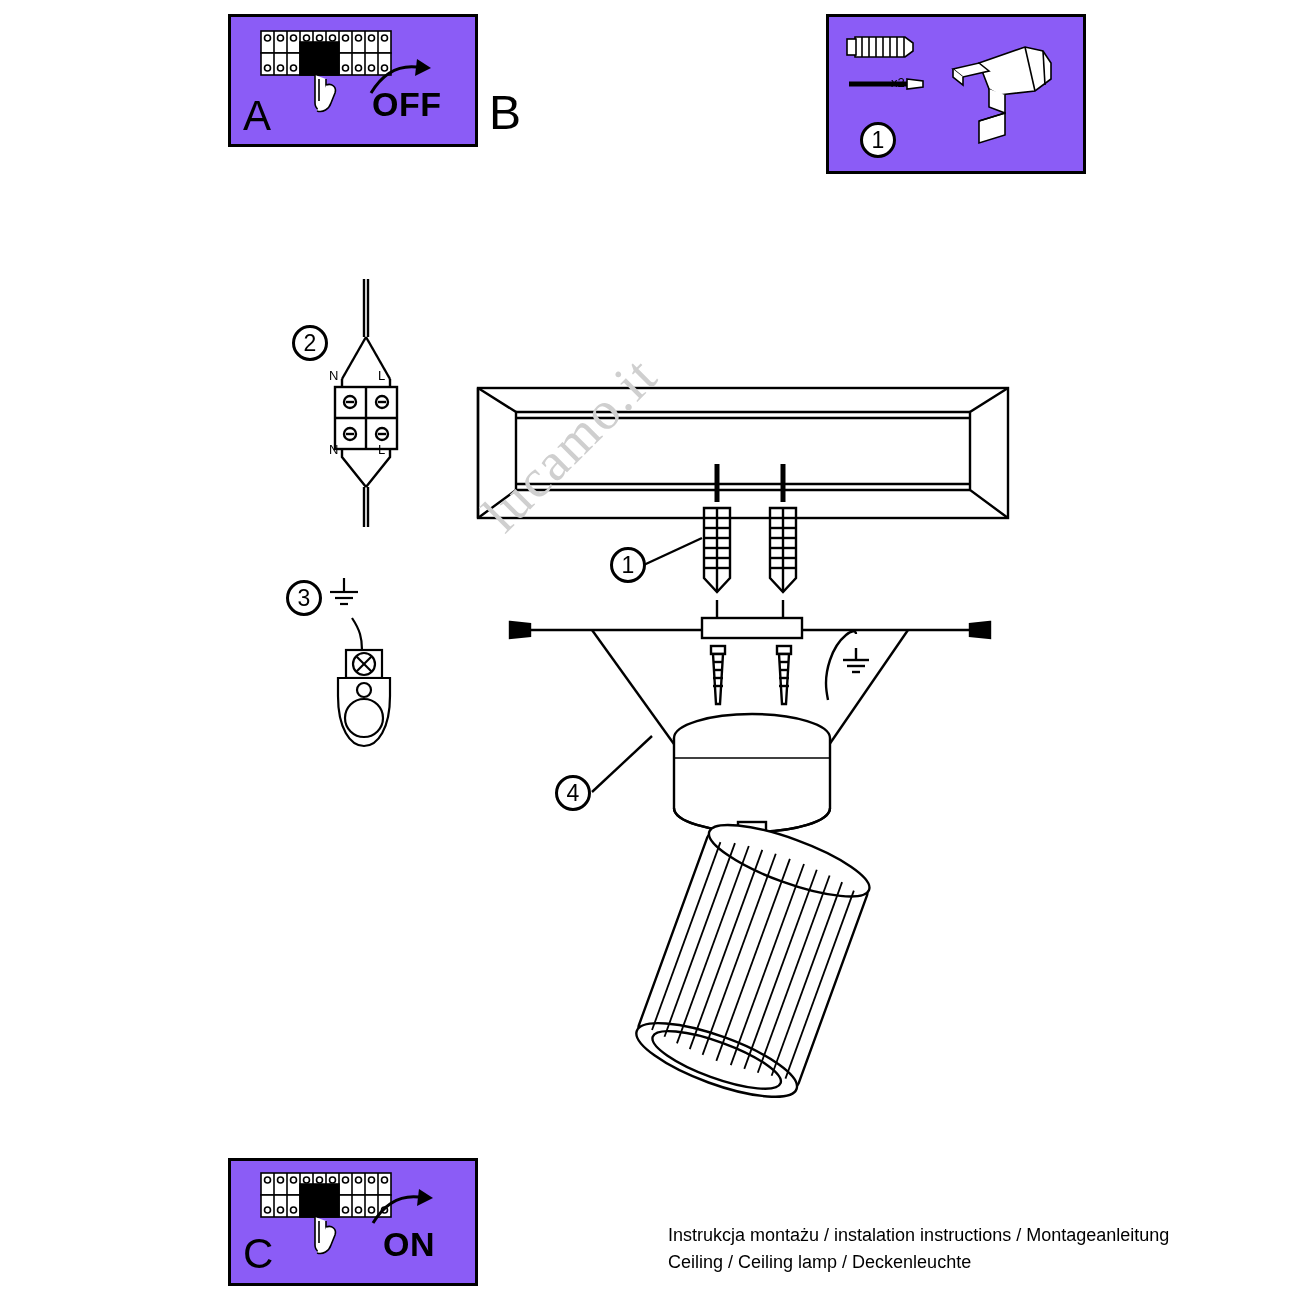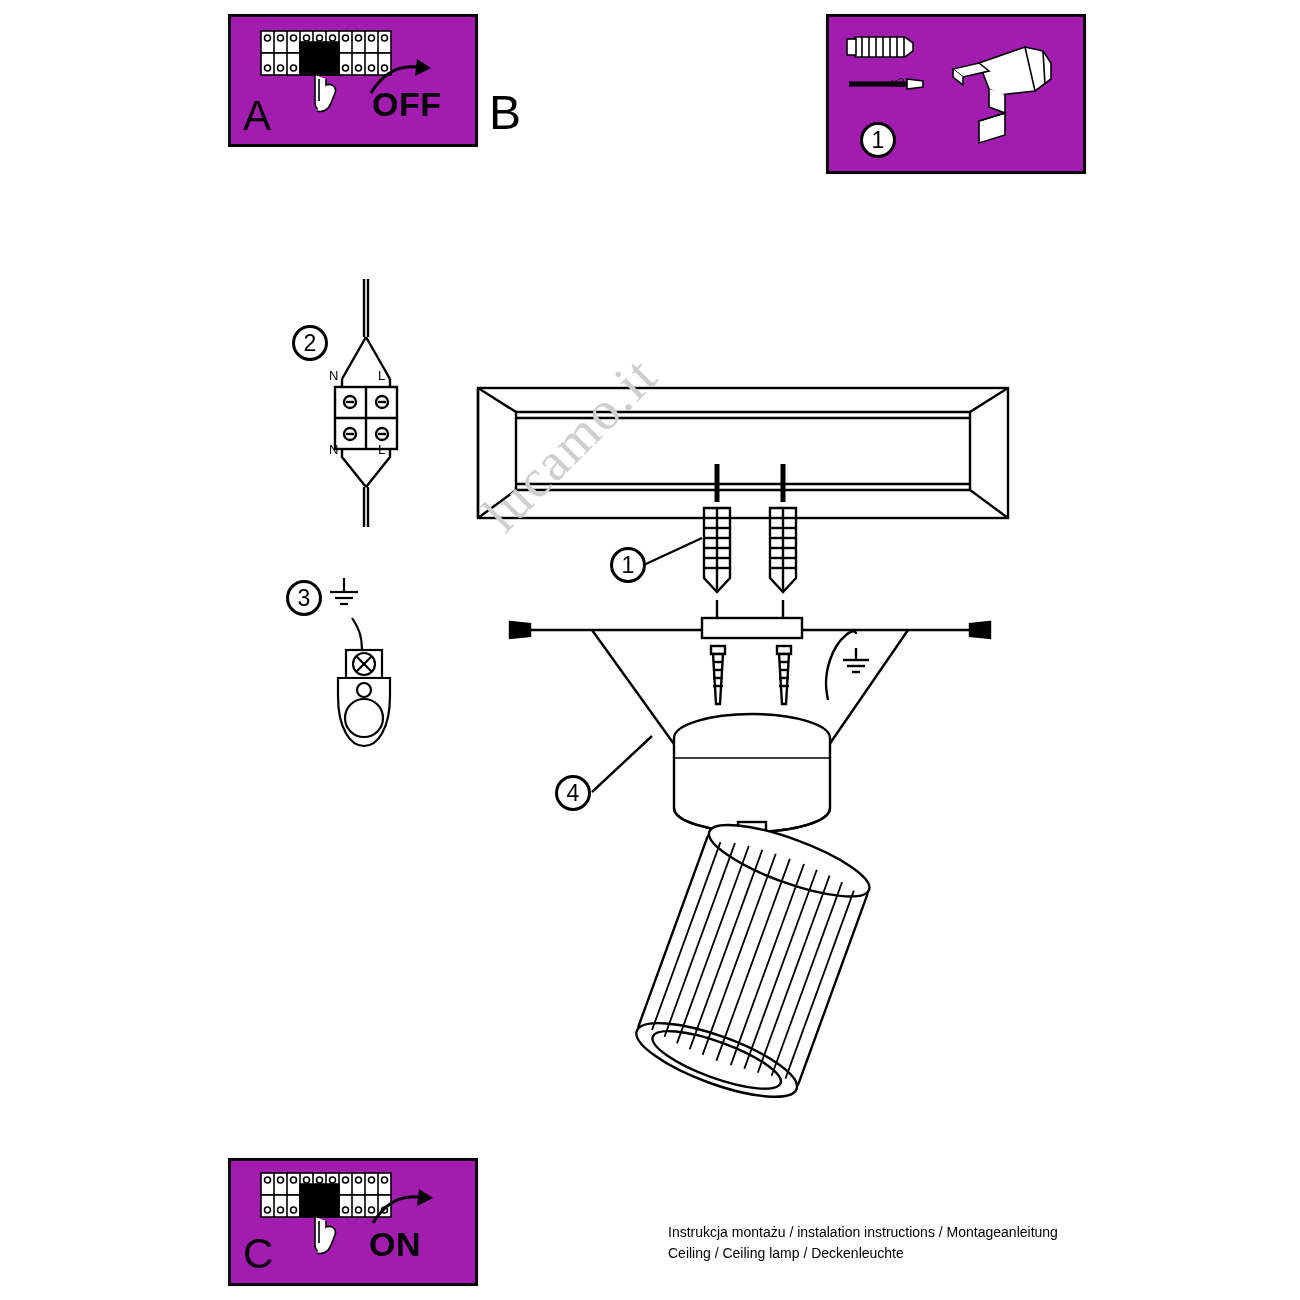--- a/index.html
+++ b/index.html
@@ -14,21 +14,21 @@
     position: relative;
     width: 1300px;
     height: 1300px;
     background: #ffffff;
     overflow: hidden;
   }
   .panel {
     position: absolute;
     border: 3px solid #000;
     box-sizing: border-box;
-    background: #a21caf;
+    background: #8b5cf6;
     padding-left: 38px;
   }
   .panel-a { left: 228px; top: 14px; width: 250px; height: 133px; }
   .panel-c { left: 228px; top: 1158px; width: 250px; height: 128px; }
   .panel-tools { left: 826px; top: 14px; width: 260px; height: 160px; }
 
   .big-letter {
     position: absolute;
     font-size: 42px;
     font-weight: 400;
@@ -40,21 +40,21 @@
   .letter-c { left: 243px; top: 1233px; }
 
   .word {
     position: absolute;
     font-size: 34px;
     font-weight: 700;
     color: #000;
     letter-spacing: 0.5px;
   }
   .word-off { left: 372px; top: 85px; }
-  .word-on  { left: 369px; top: 1225px; }
+  .word-on  { left: 383px; top: 1225px; }
 
   .step-num {
     position: absolute;
     width: 36px;
     height: 36px;
     border: 3px solid #000;
     border-radius: 50%;
     box-sizing: border-box;
     font-size: 23px;
     line-height: 31px;
@@ -72,21 +72,21 @@
     position: absolute;
     font-size: 13px;
     color: #000;
   }
 
   .caption {
     position: absolute;
     left: 668px;
     top: 1222px;
     width: 560px;
-    font-size: 14px;
+    font-size: 18px;
     color: #000;
     line-height: 1.5;
   }
 
   .watermark {
     position: absolute;
     left: 470px;
     top: 500px;
     font-size: 54px;
     color: #cfcfcf;

